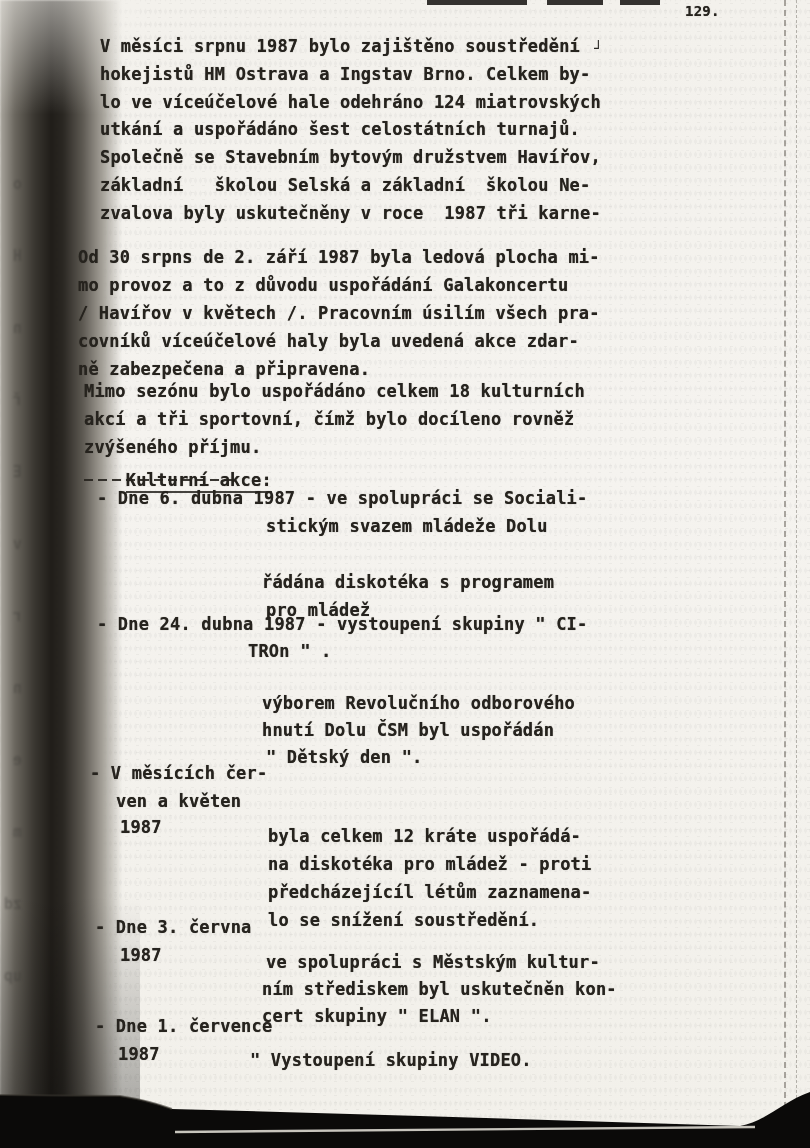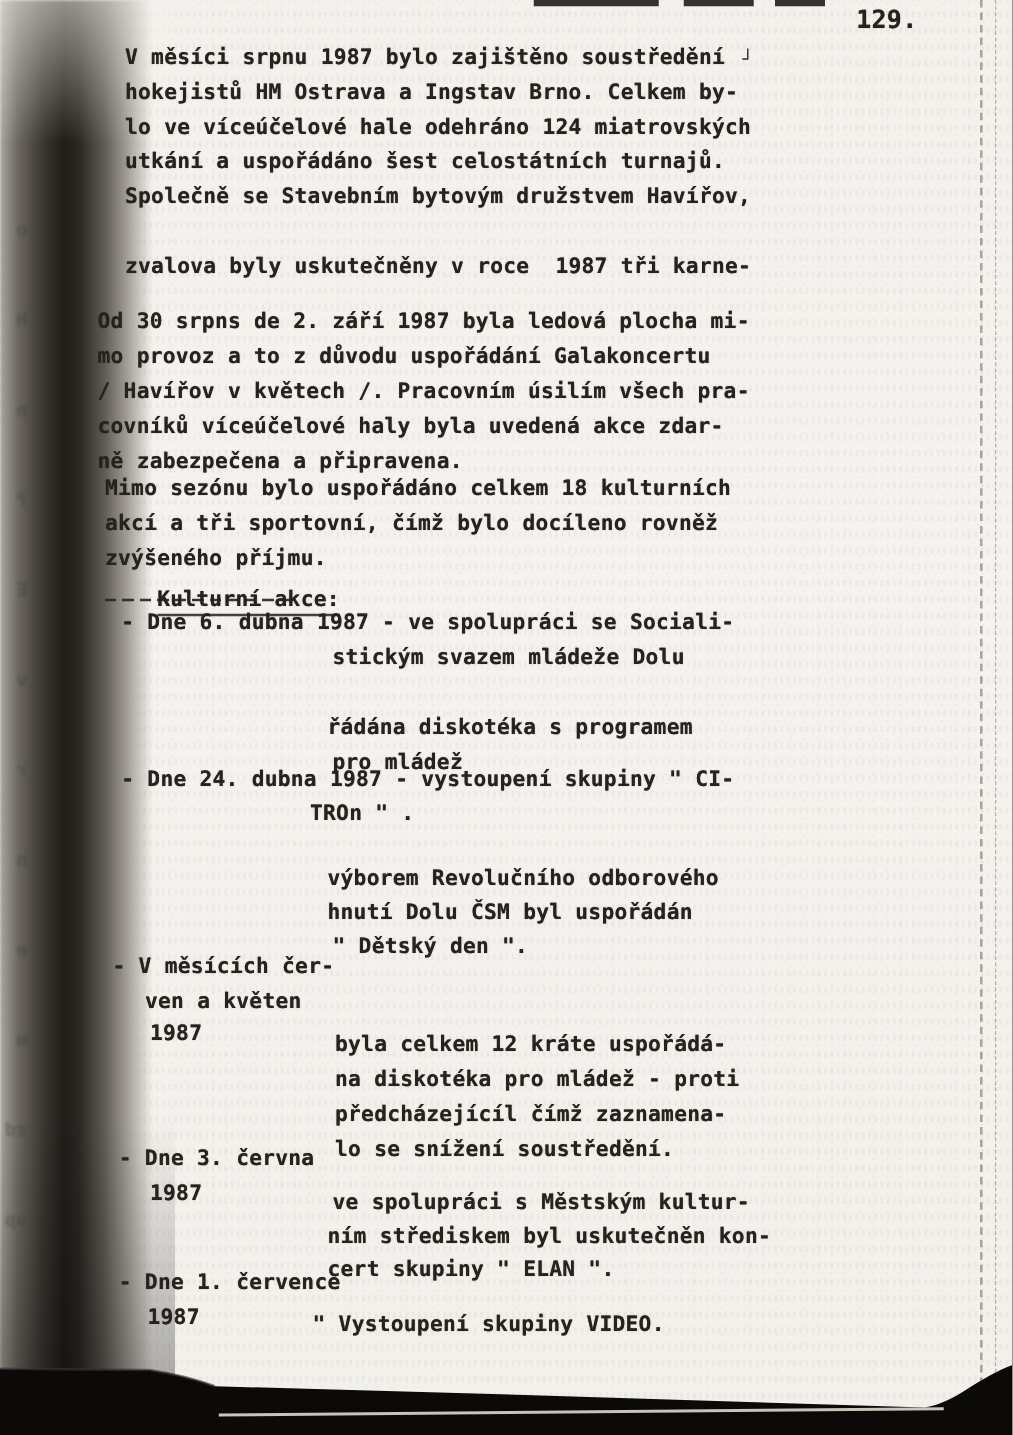--- a/index.html
+++ b/index.html
@@ -22,21 +22,21 @@
   }
   .line{
     position:absolute;
     white-space:pre;
     font:700 17px "DejaVu Sans Mono", monospace;
     letter-spacing:.2px;
     color:#26231e;
     text-shadow:0 0 .7px rgba(38,35,30,.75);
     filter:blur(.22px);
   }
-  .pageno{font-size:20px;text-align:right;}
+  .pageno{font-size:14px;text-align:right;}
   .heading-text{
     border-bottom:2px solid rgba(38,35,30,.85);
     padding-bottom:1px;
   }
   .dashline{
     position:absolute;height:2px;
     background:repeating-linear-gradient(90deg,
       rgba(38,35,30,.9) 0 9px, rgba(38,35,30,0) 9px 14px);
     filter:blur(.3px);
   }
@@ -110,20 +110,21 @@
 
   <div class="line pageno" style="left:685px;top:3px">129.</div>
 
   <div class="corner-mark" style="left:594px;top:40px">┘</div>
 
   <div class="line" style="left:100px;top:36px">V měsíci srpnu 1987 bylo zajištěno soustředění</div>
   <div class="line" style="left:100px;top:64px">hokejistů HM Ostrava a Ingstav Brno. Celkem by-</div>
   <div class="line" style="left:100px;top:92px">lo ve víceúčelové hale odehráno 124 miatrovských</div>
   <div class="line" style="left:100px;top:119px">utkání a uspořádáno šest celostátních turnajů.</div>
   <div class="line" style="left:100px;top:147px">Společně se Stavebním bytovým družstvem Havířov,</div>
+  <div class="line" style="left:100px;top:175px">základní   školou Selská a základní  školou Ne-</div>
   <div class="line" style="left:100px;top:203px">zvalova byly uskutečněny v roce  1987 tři karne-</div>
 
   <div class="line" style="left:78px;top:247px">Od 30 srpns de 2. září 1987 byla ledová plocha mi-</div>
   <div class="line" style="left:78px;top:275px">mo provoz a to z důvodu uspořádání Galakoncertu</div>
   <div class="line" style="left:78px;top:303px">/ Havířov v květech /. Pracovním úsilím všech pra-</div>
   <div class="line" style="left:78px;top:331px">covníků víceúčelové haly byla uvedená akce zdar-</div>
   <div class="line" style="left:78px;top:359px">ně zabezpečena a připravena.</div>
 
   <div class="line" style="left:84px;top:381px">Mimo sezónu bylo uspořádáno celkem 18 kulturních</div>
   <div class="line" style="left:84px;top:409px">akcí a tři sportovní, čímž bylo docíleno rovněž</div>
@@ -144,21 +145,21 @@
 
   <div class="line" style="left:262px;top:693px">výborem Revolučního odborového</div>
   <div class="line" style="left:262px;top:720px">hnutí Dolu ČSM byl uspořádán</div>
   <div class="line" style="left:266px;top:747px">" Dětský den ".</div>
 
   <div class="line" style="left:90px;top:763px">- V měsících čer-</div>
   <div class="line" style="left:116px;top:791px">ven a květen</div>
   <div class="line" style="left:120px;top:817px">1987</div>
   <div class="line" style="left:268px;top:826px">byla celkem 12 kráte uspořádá-</div>
   <div class="line" style="left:268px;top:854px">na diskotéka pro mládež - proti</div>
-  <div class="line" style="left:268px;top:882px">předcházejícíl čímž zaznamena-</div>
+  <div class="line" style="left:268px;top:882px">předcházejícíl létům zaznamena-</div>
   <div class="line" style="left:268px;top:910px">lo se snížení soustředění.</div>
 
   <div class="line" style="left:95px;top:917px">- Dne 3. června</div>
   <div class="line" style="left:120px;top:945px">1987</div>
   <div class="line" style="left:266px;top:952px">ve spolupráci s Městským kultur-</div>
   <div class="line" style="left:262px;top:979px">ním střediskem byl uskutečněn kon-</div>
   <div class="line" style="left:262px;top:1006px">cert skupiny " ELAN ".</div>
 
   <div class="line" style="left:95px;top:1016px">- Dne 1. července</div>
   <div class="line" style="left:118px;top:1044px">1987</div>

